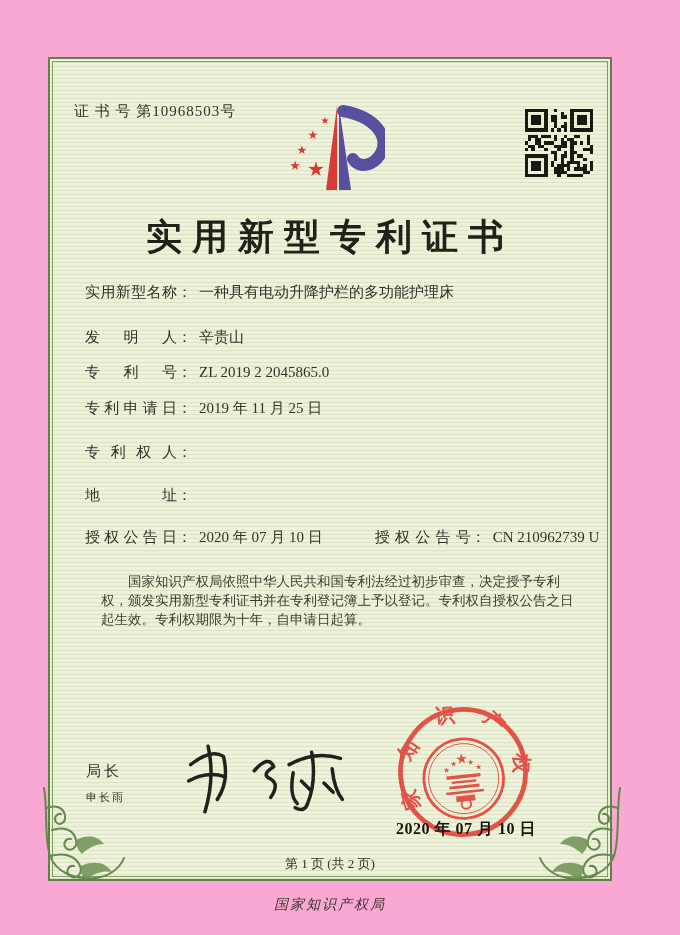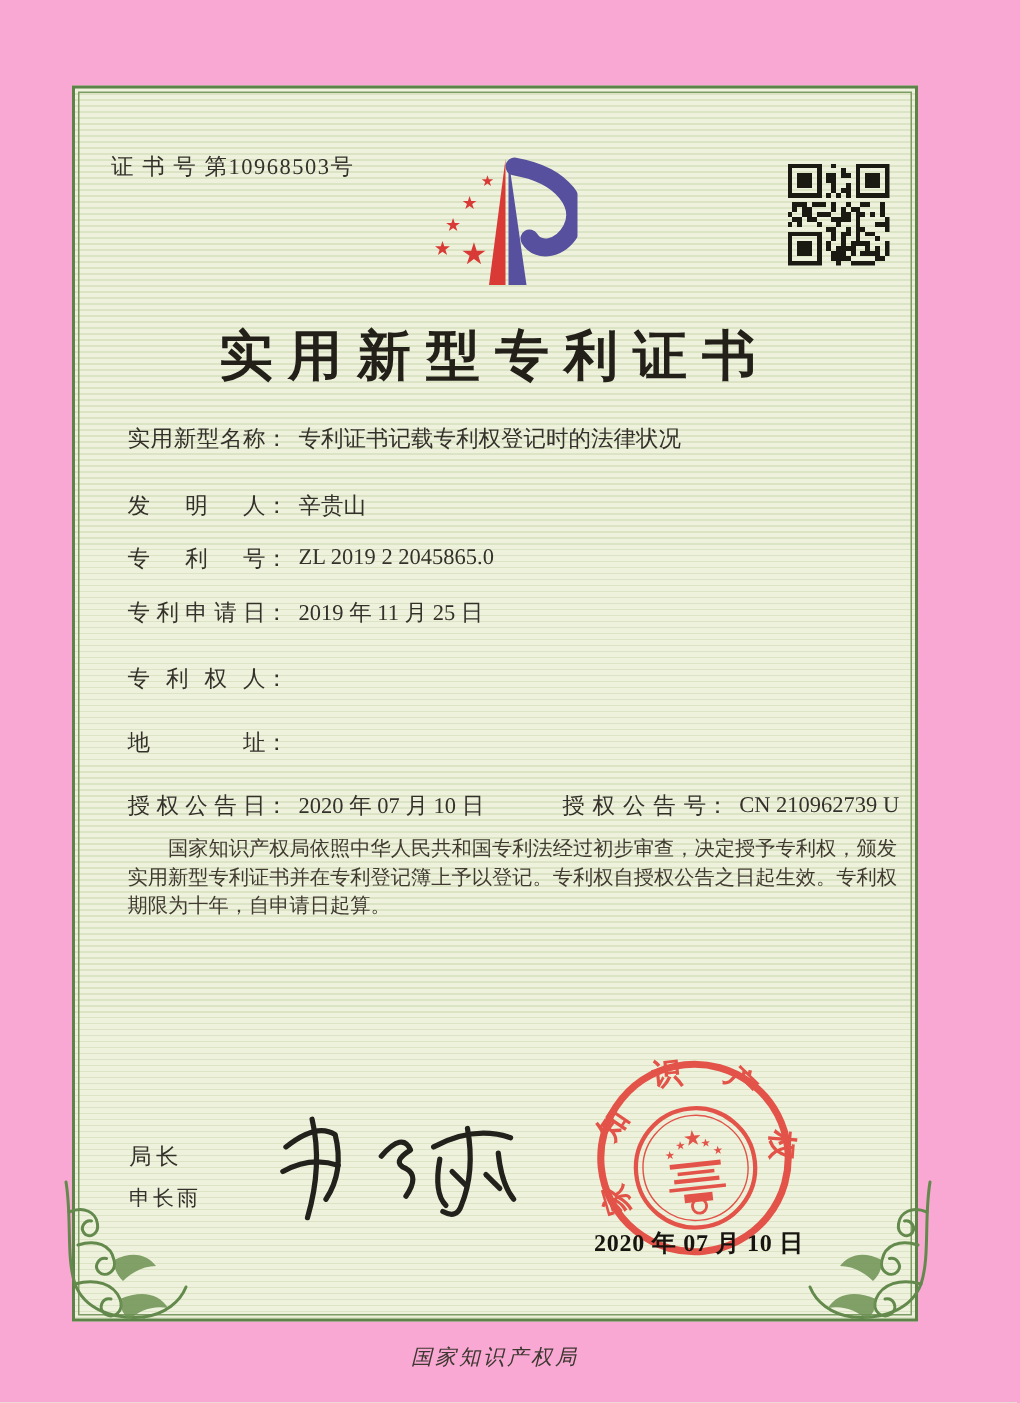--- a/index.html
+++ b/index.html
@@ -17,23 +17,23 @@
   }
   .frame::before{content:"";position:absolute;inset:2px;border:1px solid #7d9c63;pointer-events:none;}
   .abs{position:absolute;}
   .cert-no{left:74px;top:102px;font-size:15px;letter-spacing:1px;}
   .title{left:48px;top:213px;width:564px;text-align:center;font-size:36px;font-weight:700;letter-spacing:10px;color:#232019;}
   .row{left:85px;width:520px;font-size:15px;display:flex;align-items:center;white-space:nowrap;}
   .row .lbl{display:inline-block;width:92px;text-align:justify;text-align-last:justify;}
   .row .val{margin-left:7px;}
   .row .lbl2{display:inline-block;width:96px;text-align:justify;text-align-last:justify;margin-left:52px;}
   .paras{left:85px;top:556px;width:514px;font-size:13.5px;line-height:19px;color:#403a31;}
-  .paras p{margin:0;text-indent:2em;}
+  .paras p{margin:16px;text-indent:2em;}
   .sig-role{left:86px;top:762px;font-size:15px;letter-spacing:3px;font-family:"Liberation Sans","DejaVu Sans",sans-serif;}
-  .sig-name{left:86px;top:790px;font-size:14px;letter-spacing:2px;font-family:Liberation Mono, monospace;}
+  .sig-name{left:86px;top:790px;font-size:11px;letter-spacing:2px;font-family:Liberation Mono, monospace;}
   .seal-date{left:396px;top:819px;width:160px;font-size:16px;font-weight:600;color:#17140f;letter-spacing:0.5px;}
   .footer-page{left:48px;top:855px;width:564px;text-align:center;font-size:13px;}
   .back-note{left:48px;top:896px;width:564px;text-align:center;font-size:14px;font-style:italic;color:#3c372f;letter-spacing:2px;}
   svg{display:block;}
 </style>
 </head>
 <body>
 
 <div class="page">
 
@@ -269,21 +269,21 @@
       <rect x="15" y="20" width="1" height="1" fill="#1a1a12"></rect>
       <rect x="16" y="20" width="1" height="1" fill="#1a1a12"></rect>
       <rect x="17" y="20" width="1" height="1" fill="#1a1a12"></rect>
     </svg>
 
   <div class="abs title">实用新型专利证书</div>
 
   <div class="abs row" style="top:283px">
     <span class="lbl">实用新型名称</span>
       <span>：</span>
-    <span class="val">专利证书记载专利权登记时的法律状况</span>
+    <span class="val">一种具有电动升降护栏的多功能护理床</span>
   </div>
   <div class="abs row" style="top:328px">
     <span class="lbl">发明人</span>
       <span>：</span>
     <span class="val">辛贵山</span>
   </div>
   <div class="abs row" style="top:363px">
     <span class="lbl">专利号</span>
       <span>：</span>
     <span class="val">ZL 2019 2 2045865.0</span>
@@ -354,20 +354,21 @@
         <rect x="-16" y="7" width="32" height="3" stroke="none"></rect>
         <rect x="-20" y="13" width="40" height="2.5" stroke="none"></rect>
         <path d="M-10,18 h20 v6 h-20 z" stroke="none"></path>
         <circle cy="27" r="5" fill="none" stroke-width="2"></circle>
       </g>
     </g>
   </svg>
 
   <div class="abs seal-date">2020 年 07 月 10 日</div>
 
+  <div class="abs footer-page">第 1 页 (共 2 页)</div>
   <div class="abs back-note">国家知识产权局</div>
 
   <svg class="abs" style="left:36px;top:780px;" width="100" height="106" viewBox="0 0 100 106" aria-hidden="true">
     <g stroke="#63894c" fill="none" stroke-width="2" stroke-linecap="round">
       <path d="M8,8 C12,32 8,58 14,76 C20,92 38,100 60,98"></path>
       <path d="M14,76 C28,72 40,76 44,86 C47,94 40,100 34,96 C29,92 32,85 38,86"></path>
       <path d="M16,50 C28,46 38,50 40,60 C42,68 34,72 30,68 C26,64 30,58 35,59"></path>
       <path d="M10,28 C20,24 28,28 29,36 C30,43 23,46 20,42 C17,38 21,33 25,34"></path>
       <path d="M60,98 C74,96 84,88 88,78"></path>
     </g>

